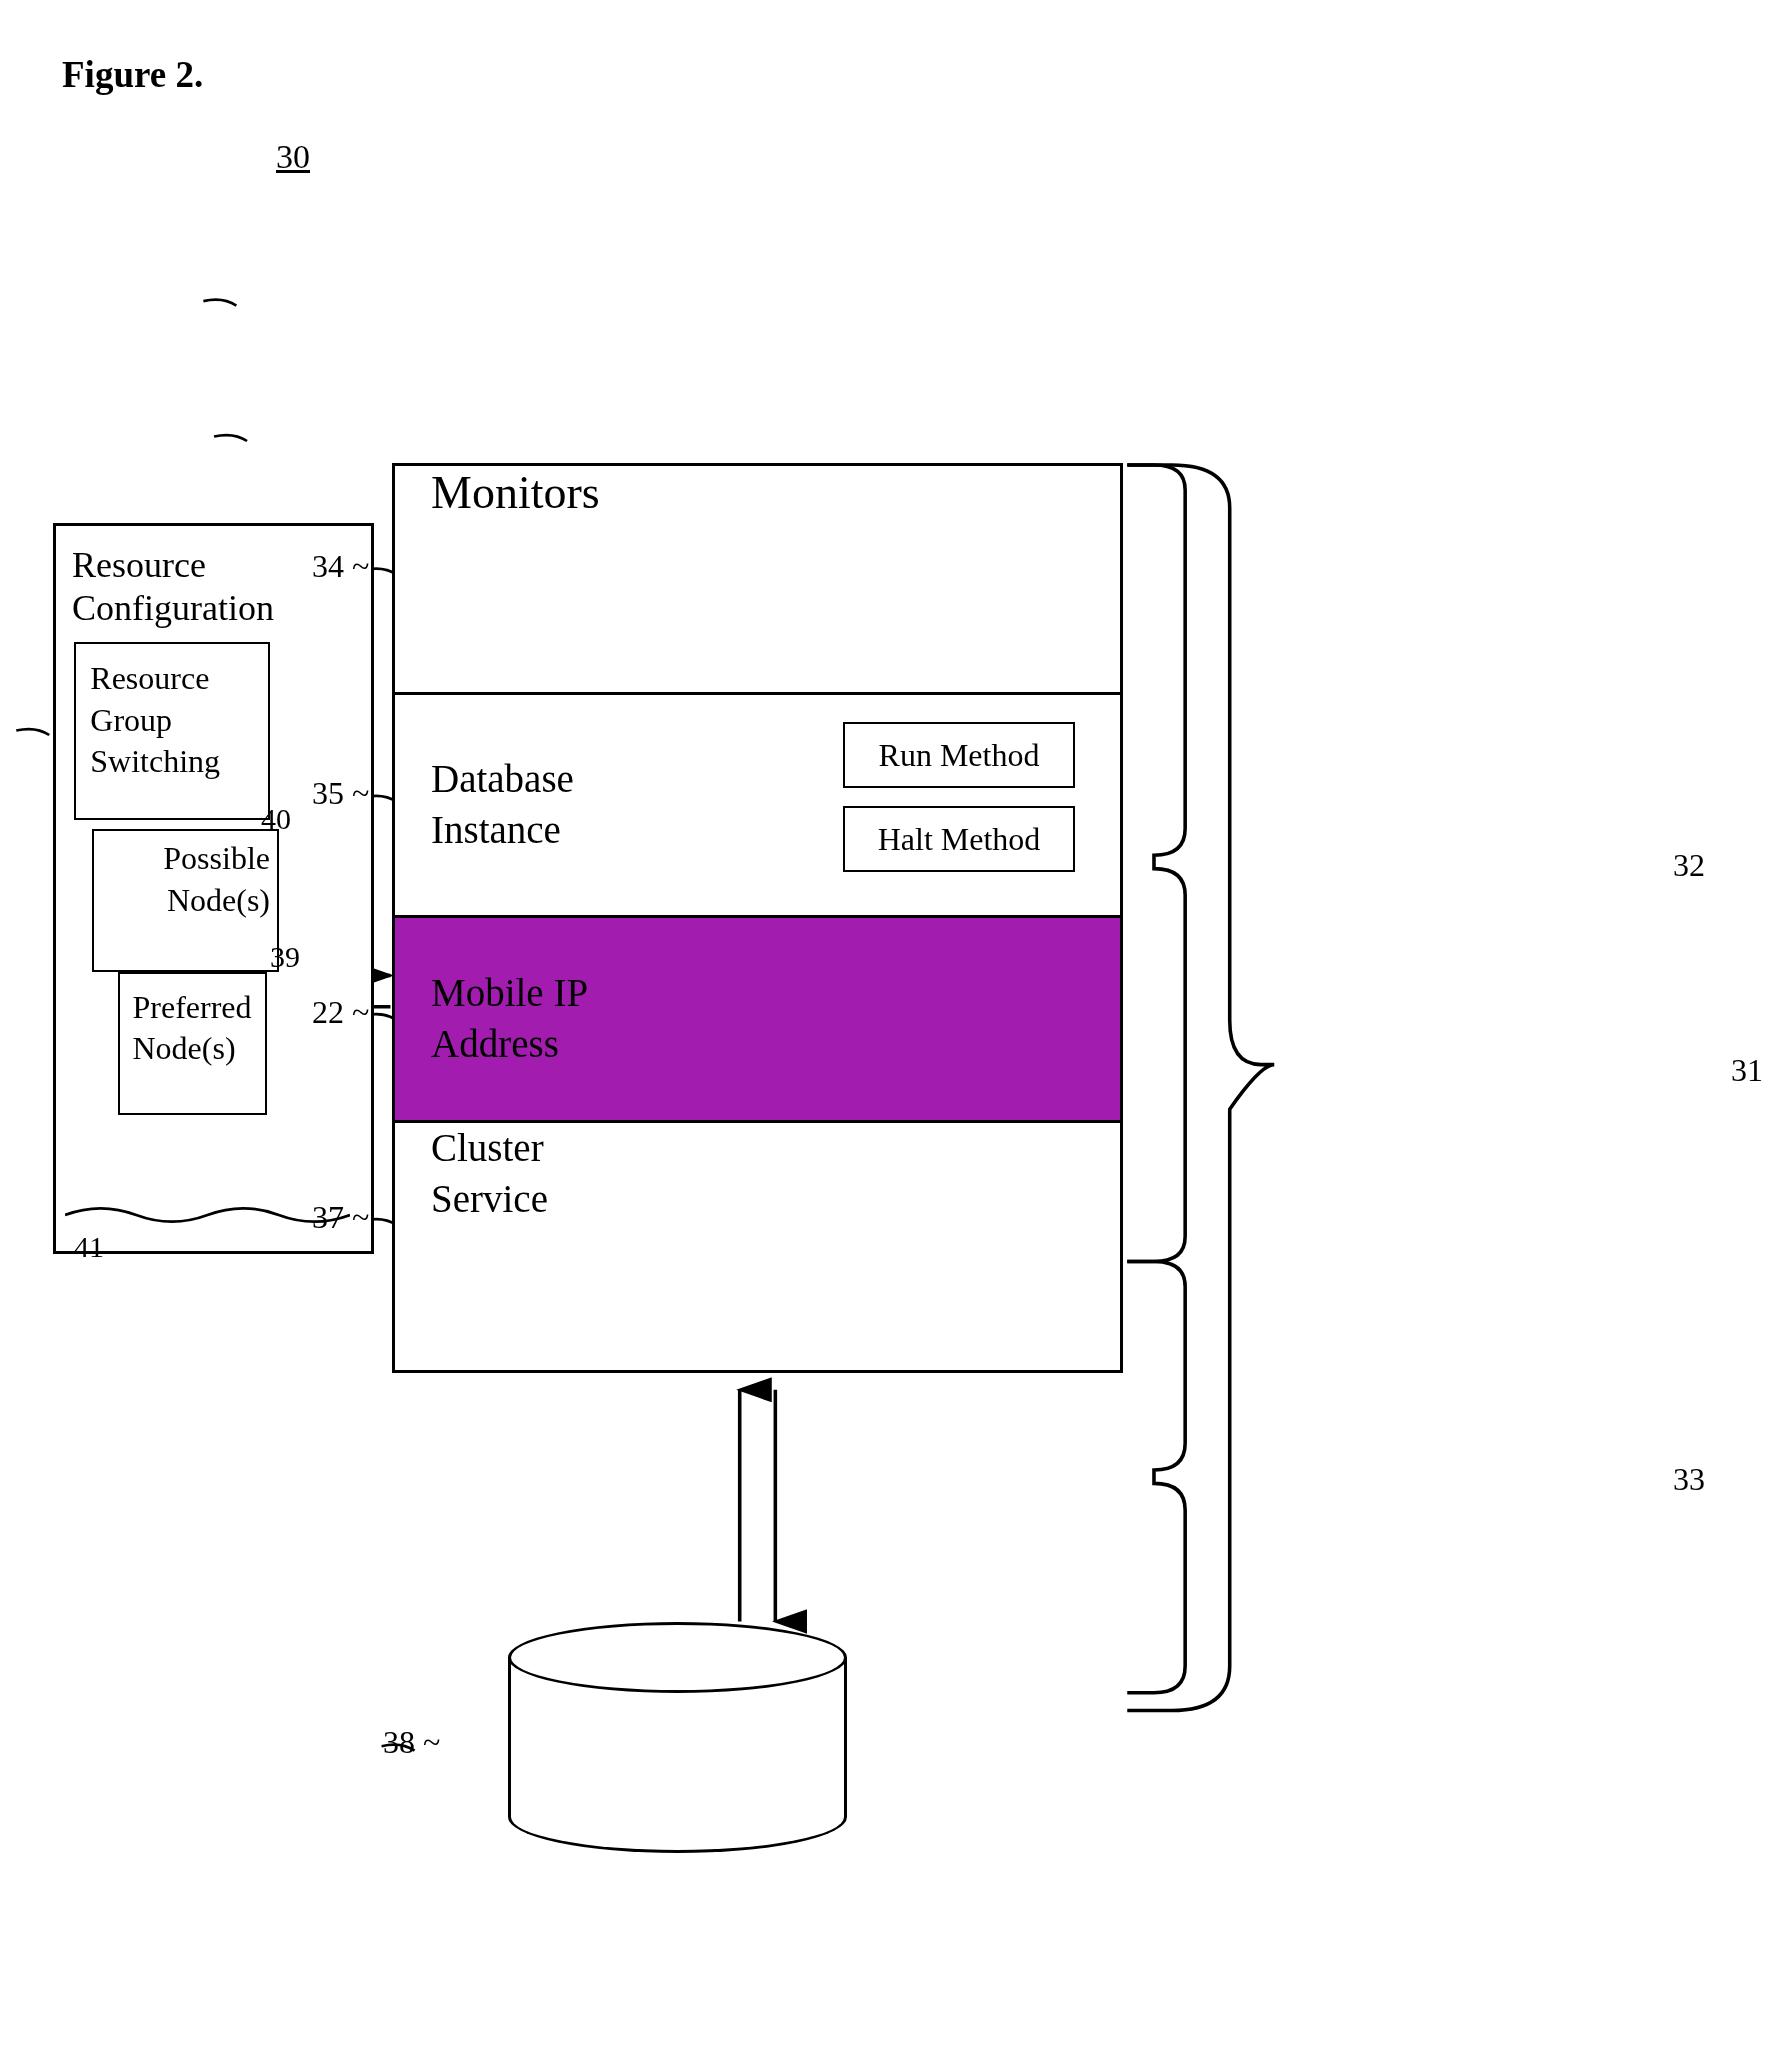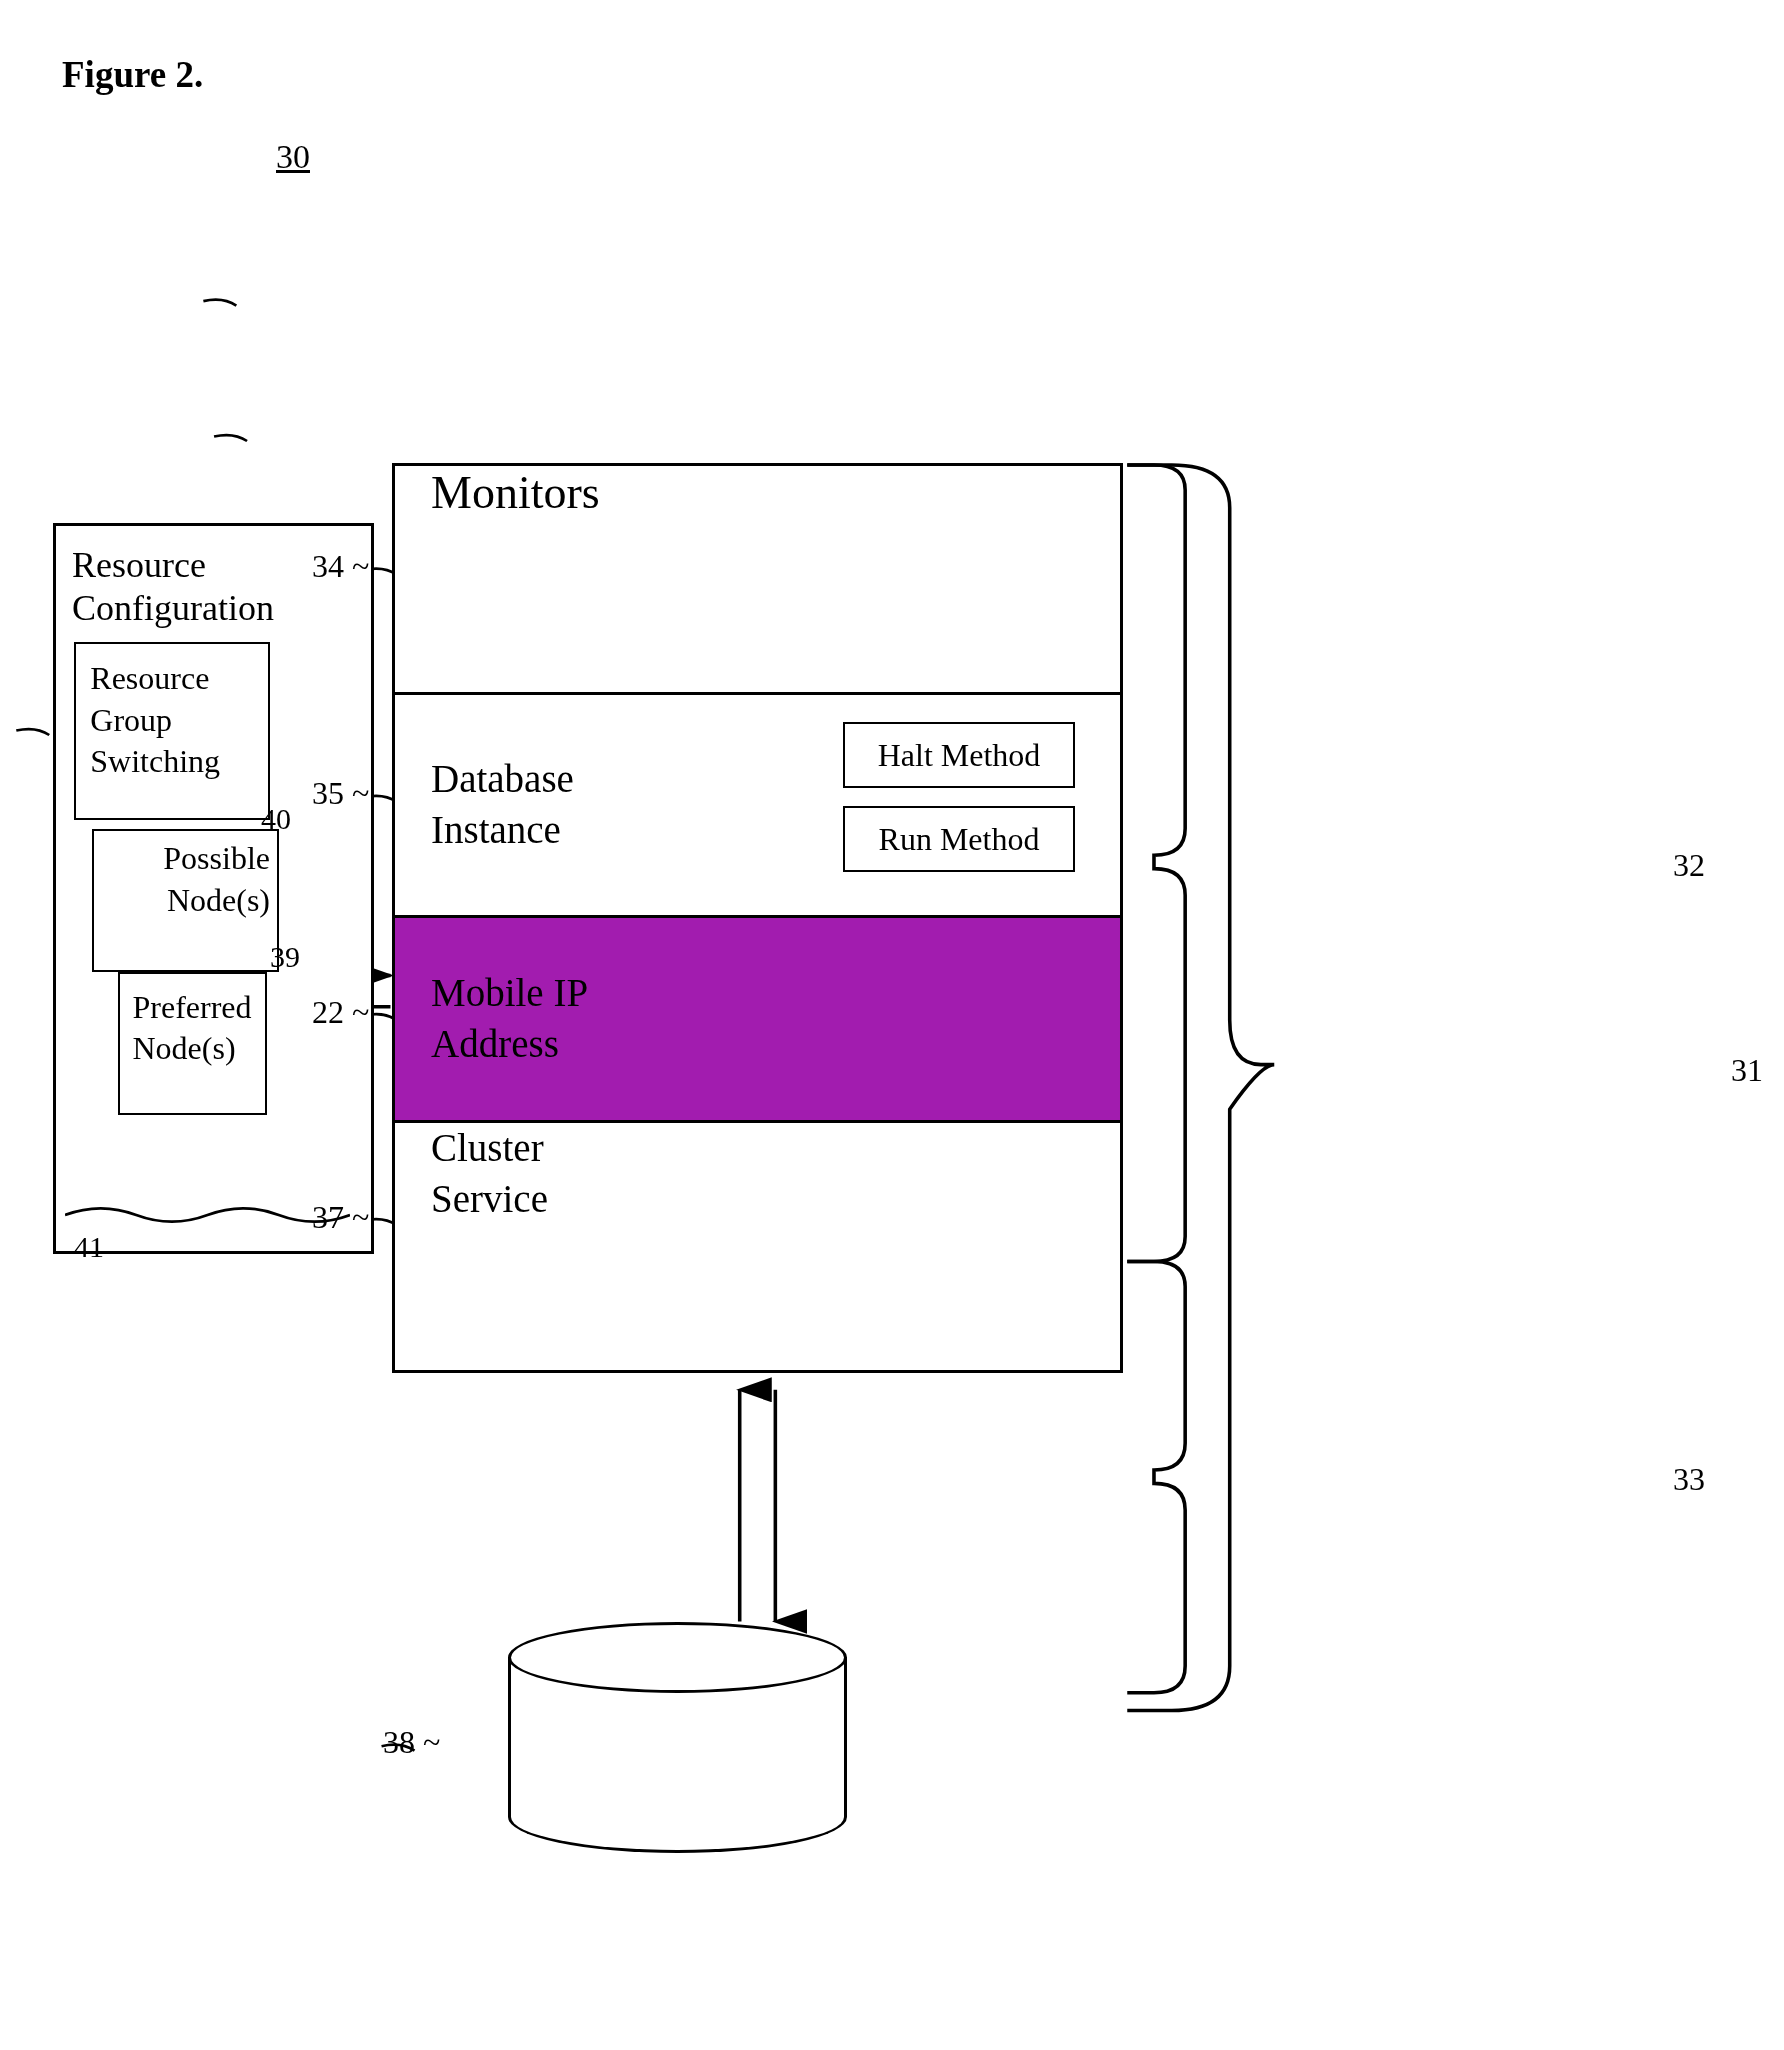--- a/index.html
+++ b/index.html
@@ -415,22 +415,22 @@
 
 <div class="main-stack">
 
   <div class="monitors-box">
     <span>Monitors</span>
   </div>
 
   <div class="db-instance-box">
     <span style="line-height:1.3;">Database<br>Instance</span>
     <div class="method-boxes">
+      <div class="method-box">Run Method</div>
       <div class="method-box">Halt Method</div>
-      <div class="method-box">Run Method</div>
     </div>
   </div>
 
   <div class="mobile-ip-box">
     <span style="line-height:1.3;">Mobile IP<br>Address</span>
   </div>
 
   <div class="cluster-service-box">
     <span style="line-height:1.3;">Cluster<br>Service</span>
   </div>

